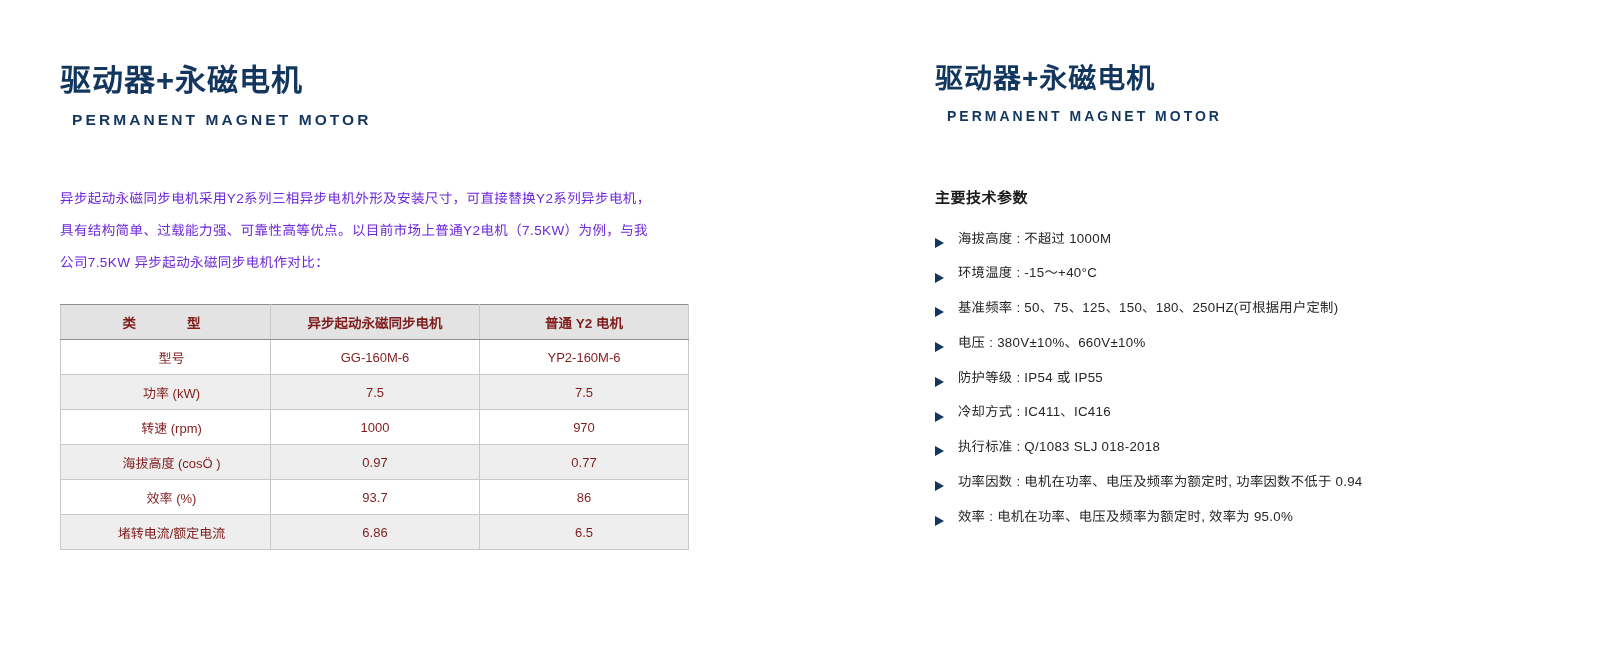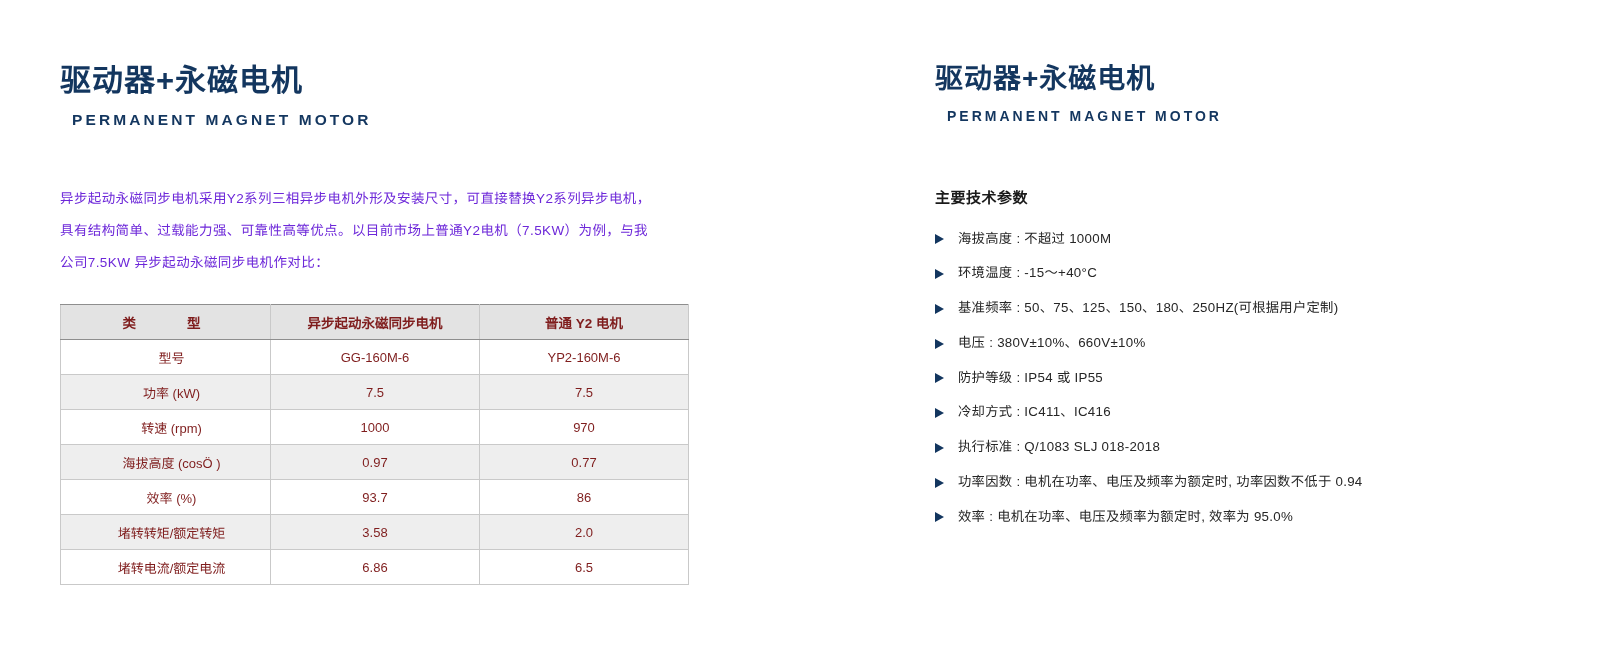--- a/index.html
+++ b/index.html
@@ -110,21 +110,21 @@
     color: #1a1a1a;
     letter-spacing: 0.5px;
   }
   .params-list {
     margin: 22px 0 0 0;
     padding: 0;
     list-style: none;
   }
   .params-list li {
     display: flex;
-    align-items: center;
+    align-items: flex-end;
     margin-bottom: 15.5px;
     font-size: 13.3px;
     color: #262626;
     line-height: 1.45;
     letter-spacing: 0.3px;
   }
   .bullet {
     flex: 0 0 auto;
     width: 14px;
     margin-right: 9px;
@@ -179,25 +179,20 @@
           <td>海拔高度 (cosÖ )</td>
           <td>0.97</td>
           <td>0.77</td>
         </tr>
         <tr>
           <td>效率 (%)</td>
           <td>93.7</td>
           <td>86</td>
         </tr>
         <tr>
-          <td>堵转转矩/额定转矩</td>
-          <td>3.58</td>
-          <td>2.0</td>
-        </tr>
-        <tr>
           <td>堵转电流/额定电流</td>
           <td>6.86</td>
           <td>6.5</td>
         </tr>
       </tbody>
     </table>
   </section>
 
   <section class="col-right">
     <h1 class="title-cn">驱动器+永磁电机</h1>

